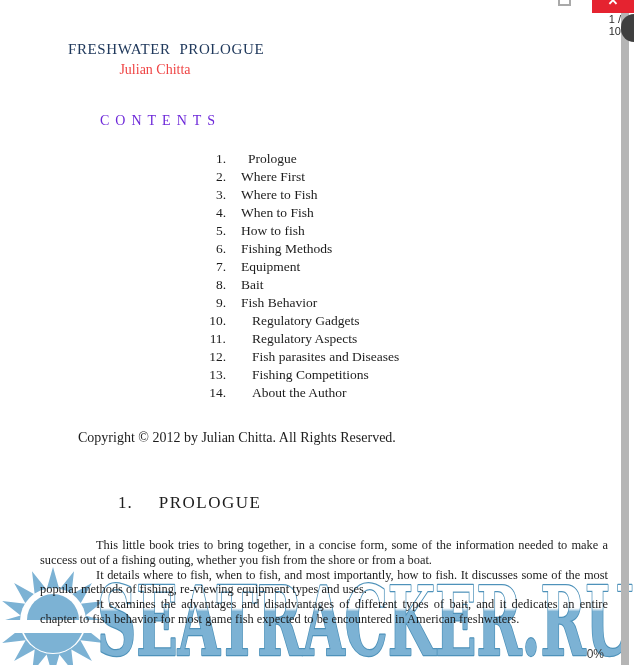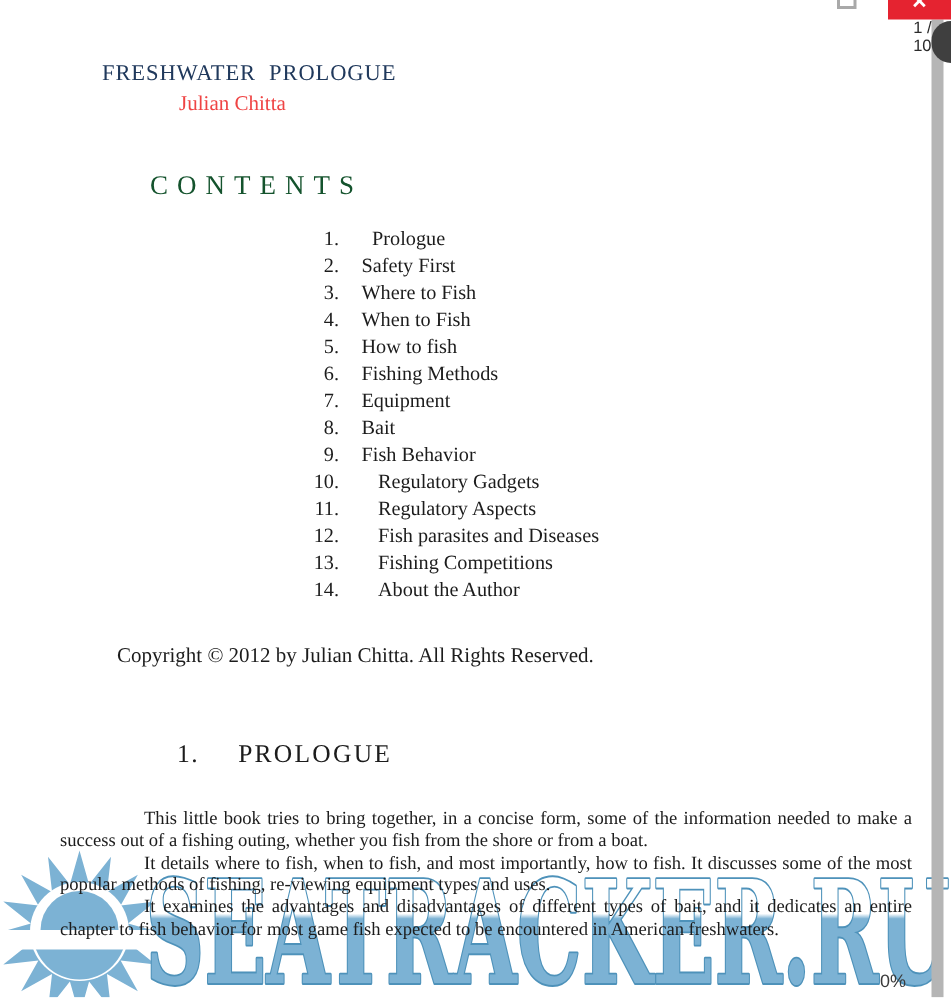--- a/index.html
+++ b/index.html
@@ -43,21 +43,21 @@
   
   .doc { position: relative; z-index: 2; }
   .title-block { position: absolute; top: 39px; left: 68px; width: 174px; text-align: center; }
   .doc-title {
     color: #20395c; font-size: 15px; letter-spacing: 0.6px; white-space: pre; line-height: 21px;
   }
   .doc-author { color: #ef4444; font-size: 14px; line-height: 20px; }
 
   .contents-heading {
     position: absolute; top: 113px; left: 100px;
-    color: #14532d; font-size: 18px; letter-spacing: 6px;
+    color: #6d28d9; font-size: 14px; letter-spacing: 6px;
   }
 
   .toc { position: absolute; top: 150px; left: 190px; font-size: 13.5px; }
   .toc-row { line-height: 18px; white-space: nowrap; }
   .toc-row .num { display: inline-block; width: 36px; text-align: right; }
   .toc-row .label { margin-left: 15px; }
   .toc-row:nth-child(1) .label { margin-left: 22px; }
   .toc-row:nth-child(n+10) .label { margin-left: 26px; }
 
   .copyright { position: absolute; top: 430px; left: 78px; font-size: 14px; }
@@ -117,21 +117,21 @@
 
     <div class="title-block">
       <div class="doc-title">FRESHWATER  PROLOGUE</div>
       <div class="doc-author">Julian Chitta</div>
     </div>
 
     <div class="contents-heading">CONTENTS</div>
 
     <div class="toc">
       <div class="toc-row"><span class="num">1.</span><span class="label">Prologue</span></div>
-      <div class="toc-row"><span class="num">2.</span><span class="label">Safety First</span></div>
+      <div class="toc-row"><span class="num">2.</span><span class="label">Where First</span></div>
       <div class="toc-row"><span class="num">3.</span><span class="label">Where to Fish</span></div>
       <div class="toc-row"><span class="num">4.</span><span class="label">When to Fish</span></div>
       <div class="toc-row"><span class="num">5.</span><span class="label">How to fish</span></div>
       <div class="toc-row"><span class="num">6.</span><span class="label">Fishing Methods</span></div>
       <div class="toc-row"><span class="num">7.</span><span class="label">Equipment</span></div>
       <div class="toc-row"><span class="num">8.</span><span class="label">Bait</span></div>
       <div class="toc-row"><span class="num">9.</span><span class="label">Fish Behavior</span></div>
       <div class="toc-row"><span class="num">10.</span><span class="label">Regulatory Gadgets</span></div>
       <div class="toc-row"><span class="num">11.</span><span class="label">Regulatory Aspects</span></div>
       <div class="toc-row"><span class="num">12.</span><span class="label">Fish parasites and Diseases</span></div>

